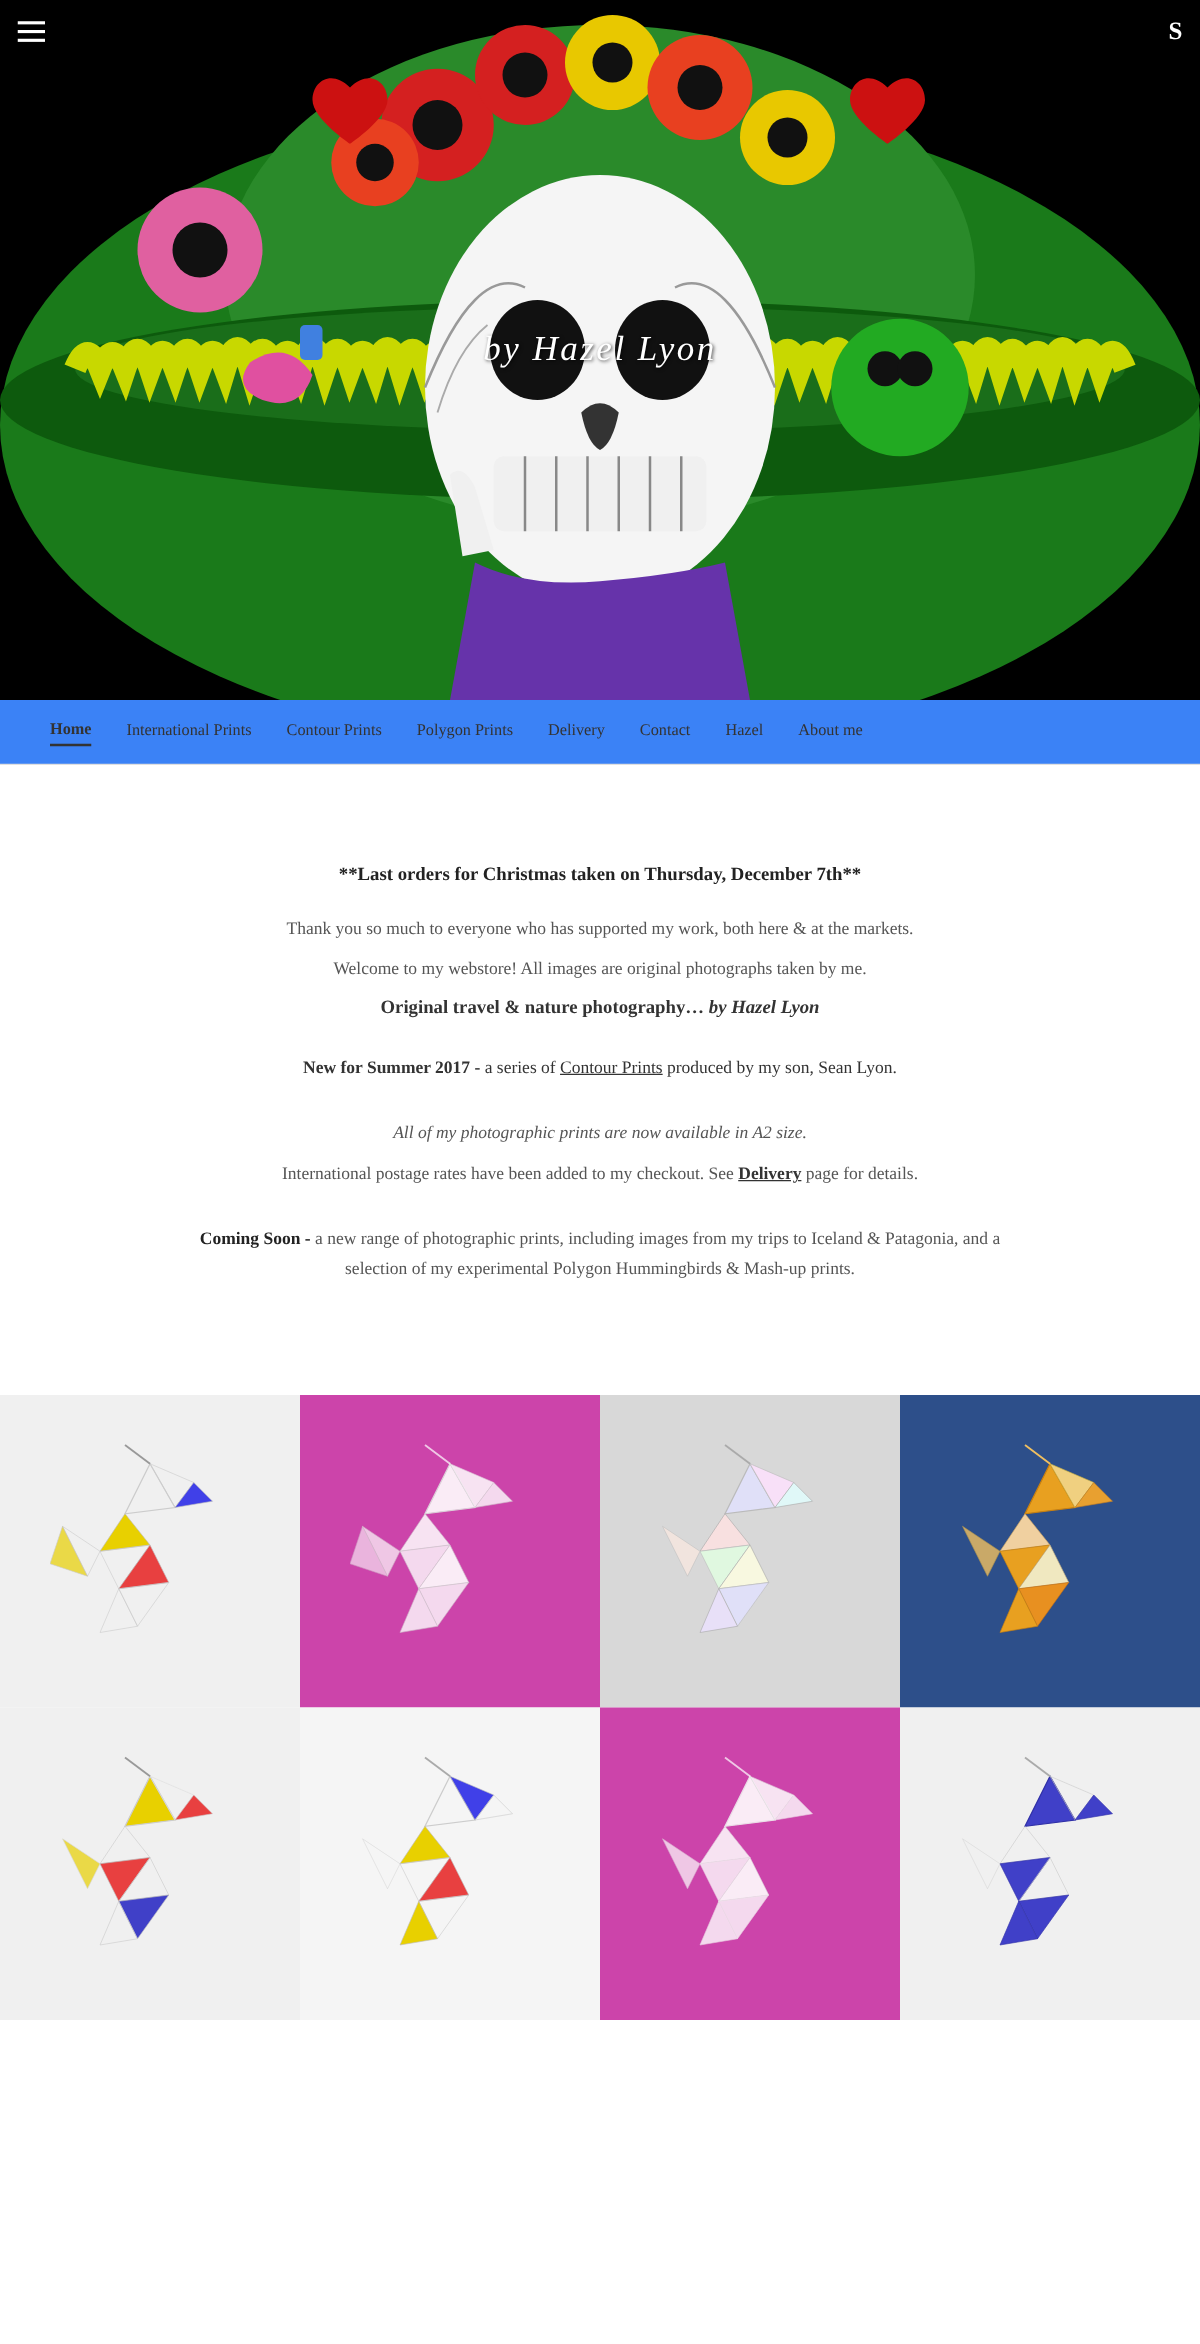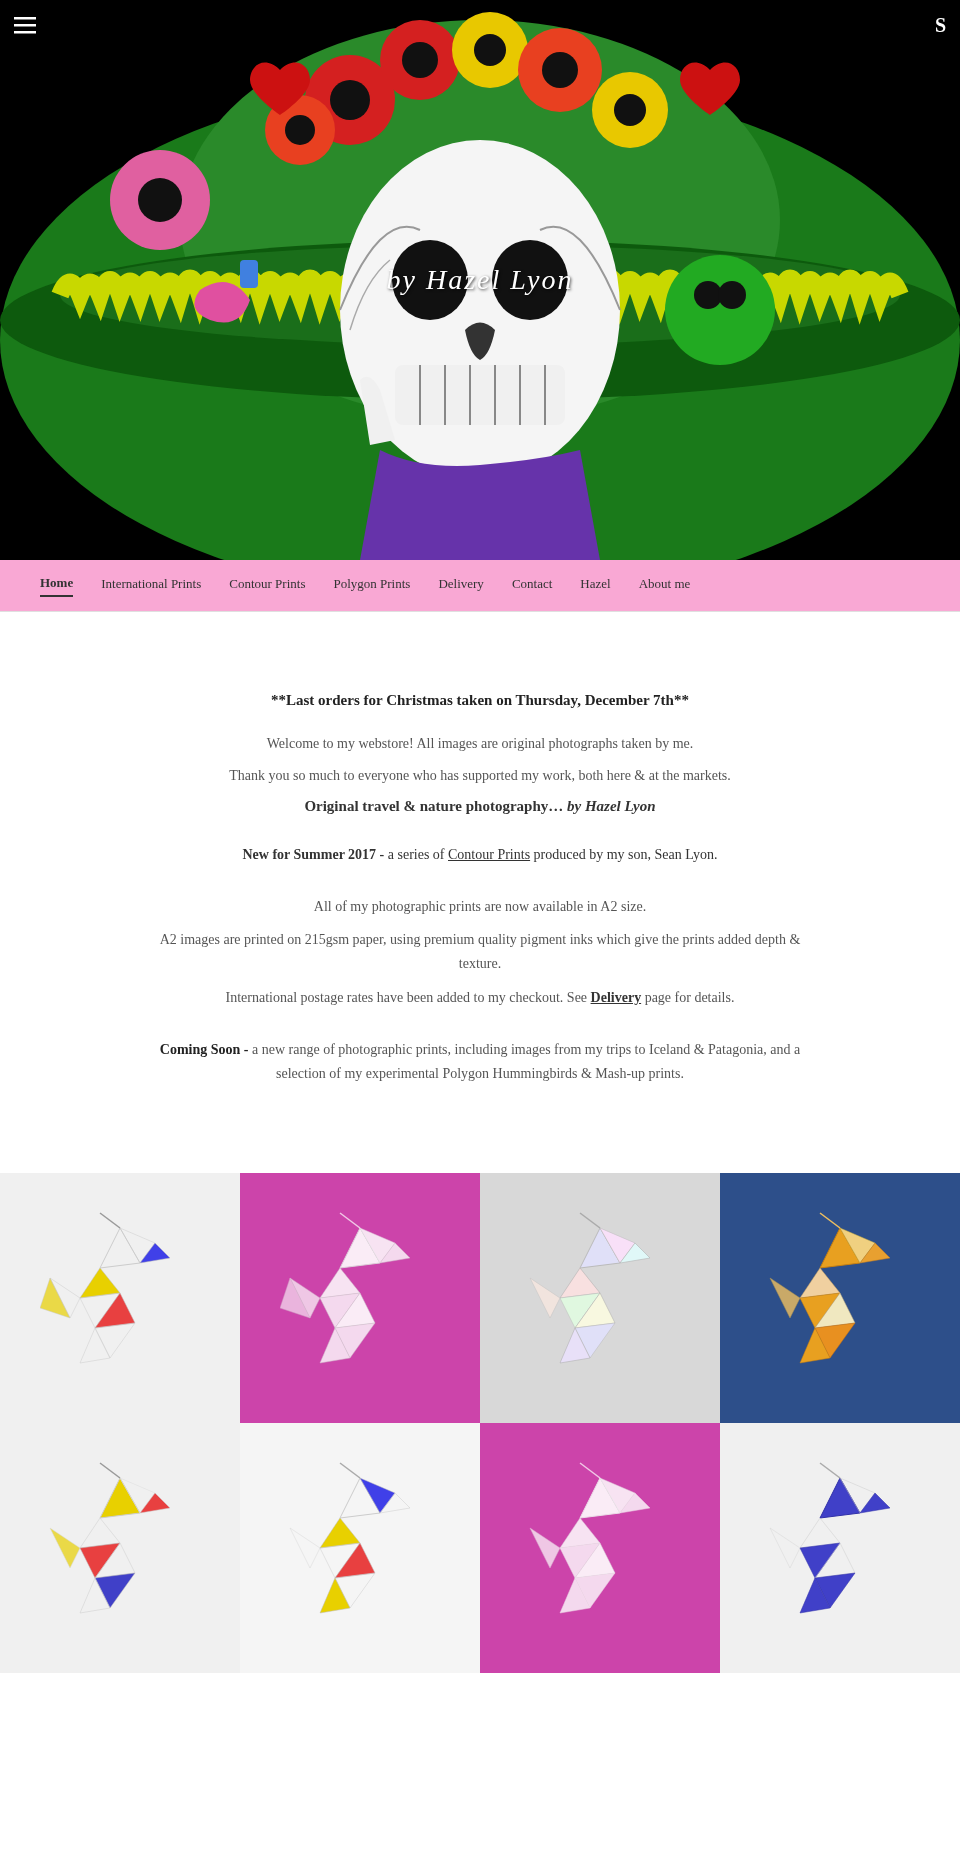--- a/index.html
+++ b/index.html
@@ -49,21 +49,21 @@
       font-size: 14px;
     }
 
     
     .nav {
       border-bottom: 1px solid #e0e0e0;
       padding: 0 40px;
       display: flex;
       align-items: center;
       height: 52px;
-      background: #f9a8d4;
+      background: #3b82f6;
     }
     .nav-item {
       font-size: 13px;
       color: #333;
       text-decoration: none;
       margin-right: 28px;
       padding-bottom: 4px;
       cursor: pointer;
       white-space: nowrap;
     }
@@ -110,20 +110,21 @@
     }
     .new-for a {
       text-decoration: underline;
       color: #333;
     }
     .prints-info {
       font-size: 14px;
       color: #555;
       margin-bottom: 10px;
       line-height: 1.7;
+      font-style: italic;
     }
     .postage-info {
       font-size: 14px;
       color: #555;
       margin-bottom: 28px;
       line-height: 1.7;
     }
     .postage-info a {
       text-decoration: underline;
       color: #333;
@@ -266,33 +267,32 @@
   <a class="nav-item">Polygon Prints</a>
   <a class="nav-item">Delivery</a>
   <a class="nav-item">Contact</a>
   <a class="nav-item">Hazel</a>
   <a class="nav-item">About me</a>
 </nav>
 
 <div class="main-content">
   <p class="announcement">**Last orders for Christmas taken on Thursday, December 7th**</p>
 
+  <p class="welcome-text">Thank you so much to everyone who has supported my work, both here &amp; at the markets.</p>
   <p class="welcome-text">Welcome to my webstore! All images are original photographs taken by me.</p>
-  <p class="welcome-text">Thank you so much to everyone who has supported my work, both here &amp; at the markets.</p>
 
   <p class="tagline">
     <strong>Original travel &amp; nature photography…</strong><em> by Hazel Lyon</em>
   </p>
 
   <p class="new-for">
     <strong>New for Summer 2017 -</strong><span> a series of </span><a href="#">Contour Prints</a><span> produced by my son, Sean Lyon.</span>
   </p>
 
   <p class="prints-info">All of my photographic prints are now available in A2 size.</p>
-  <p class="prints-info">A2 images are printed on 215gsm paper, using premium quality pigment inks which give the prints added depth &amp; texture.</p>
 
   <p class="postage-info">
     <span>International postage rates have been added to my checkout. See </span><a href="#">Delivery</a><span> page for details.</span>
   </p>
 
   <p class="coming-soon">
     <strong>Coming Soon -</strong><span> a new range of photographic prints, including images from my trips to Iceland &amp; Patagonia, and a selection of my experimental Polygon Hummingbirds &amp; Mash-up prints.</span>
   </p>
 </div>
 

